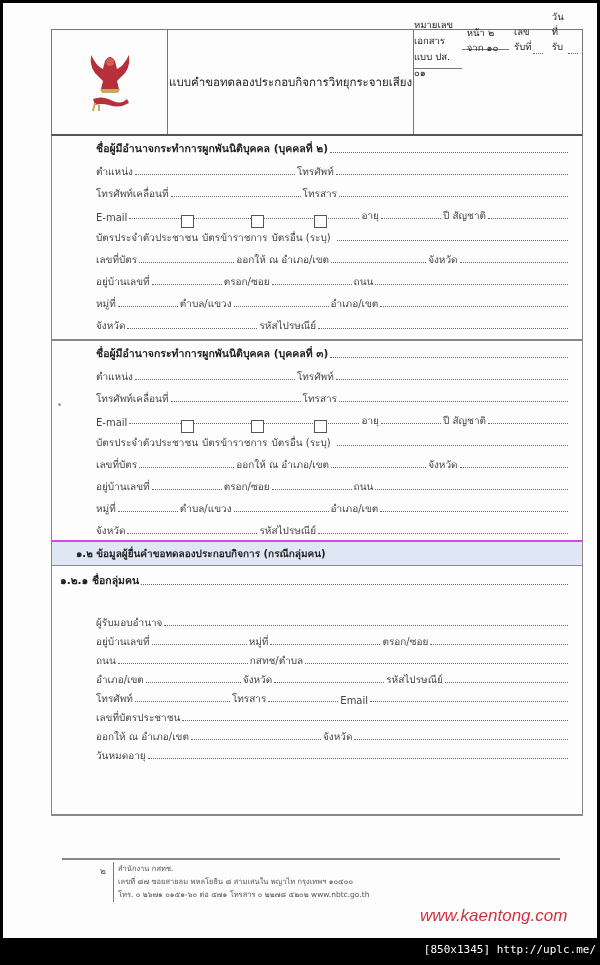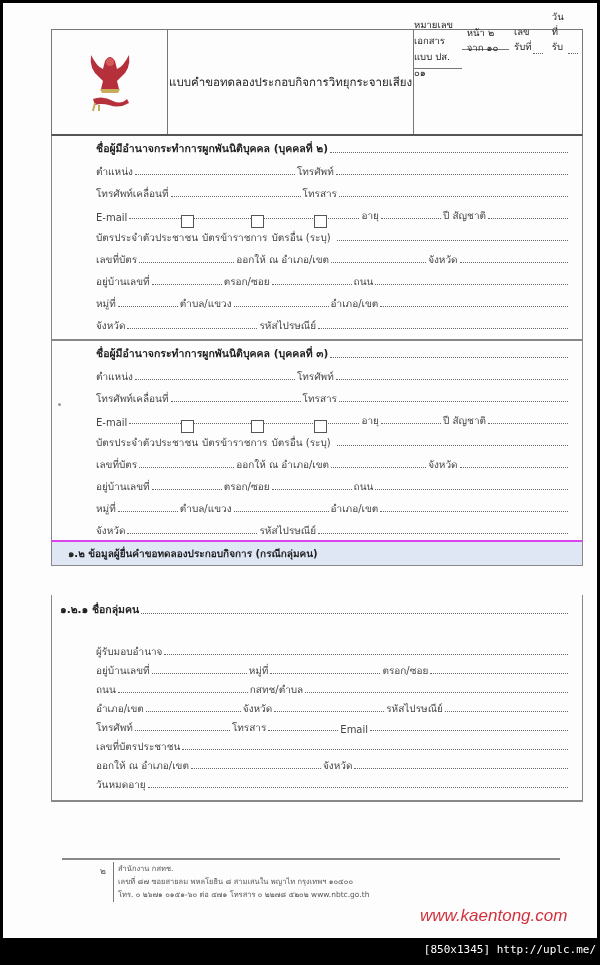--- a/index.html
+++ b/index.html
@@ -23,22 +23,22 @@
   .hr-row { height: 24px; padding-left: 5px; display: flex; align-items: flex-end; }
   .dots { flex: 1; border-bottom: 1px dotted #666; height: 9px; margin: 0 4px 0 1px; min-width: 10px; }
 
   
   .sec {
     position: absolute; left: 51px; width: 532px;
     border-left: 1px solid #888; border-right: 1px solid #888;
   }
   .sec1 { top: 136px; height: 205px; border-bottom: 2px solid #888; }
   .sec2 { top: 341px; height: 201px; border-bottom: 2px solid #d946ef; }
-  .sec3h { top: 542px; height: 24px; background: #dfe7f5; border-bottom: 1px solid #888; display: flex; align-items: center; padding-left: 16px; font-weight: bold; font-size: 10px; color: #222; }
-  .sec3 { top: 566px; height: 207px; border-bottom: 2px solid #888; margin-top: 29px; }
+  .sec3h { top: 542px; height: 24px; background: #dfe7f5; border-bottom: 1px solid #888; display: flex; align-items: center; padding-left: 24px; font-weight: bold; font-size: 10px; color: #222; }
+  .sec3 { top: 566px; height: 250px; border-bottom: 2px solid #888; }
 
   .line { position: absolute; left: 44px; right: 12px; height: 22px; display: flex; align-items: flex-end; font-size: 10px; color: #444; white-space: nowrap; }
   .line.bold { font-weight: bold; font-size: 10.5px; color: #222; }
   .line .lbl { padding-bottom: 1px; }
   .line .d { flex: 1; border-bottom: 1px dotted #666; margin: 0 2px 5px 2px; min-width: 8px; }
   .line .d.w60 { flex: 0 0 60px; }
   .line .d.w70 { flex: 0 0 70px; }
   .line .d.w80 { flex: 0 0 80px; }
   .line .d.w95 { flex: 0 0 95px; }
   .line .d.w110 { flex: 0 0 110px; }

